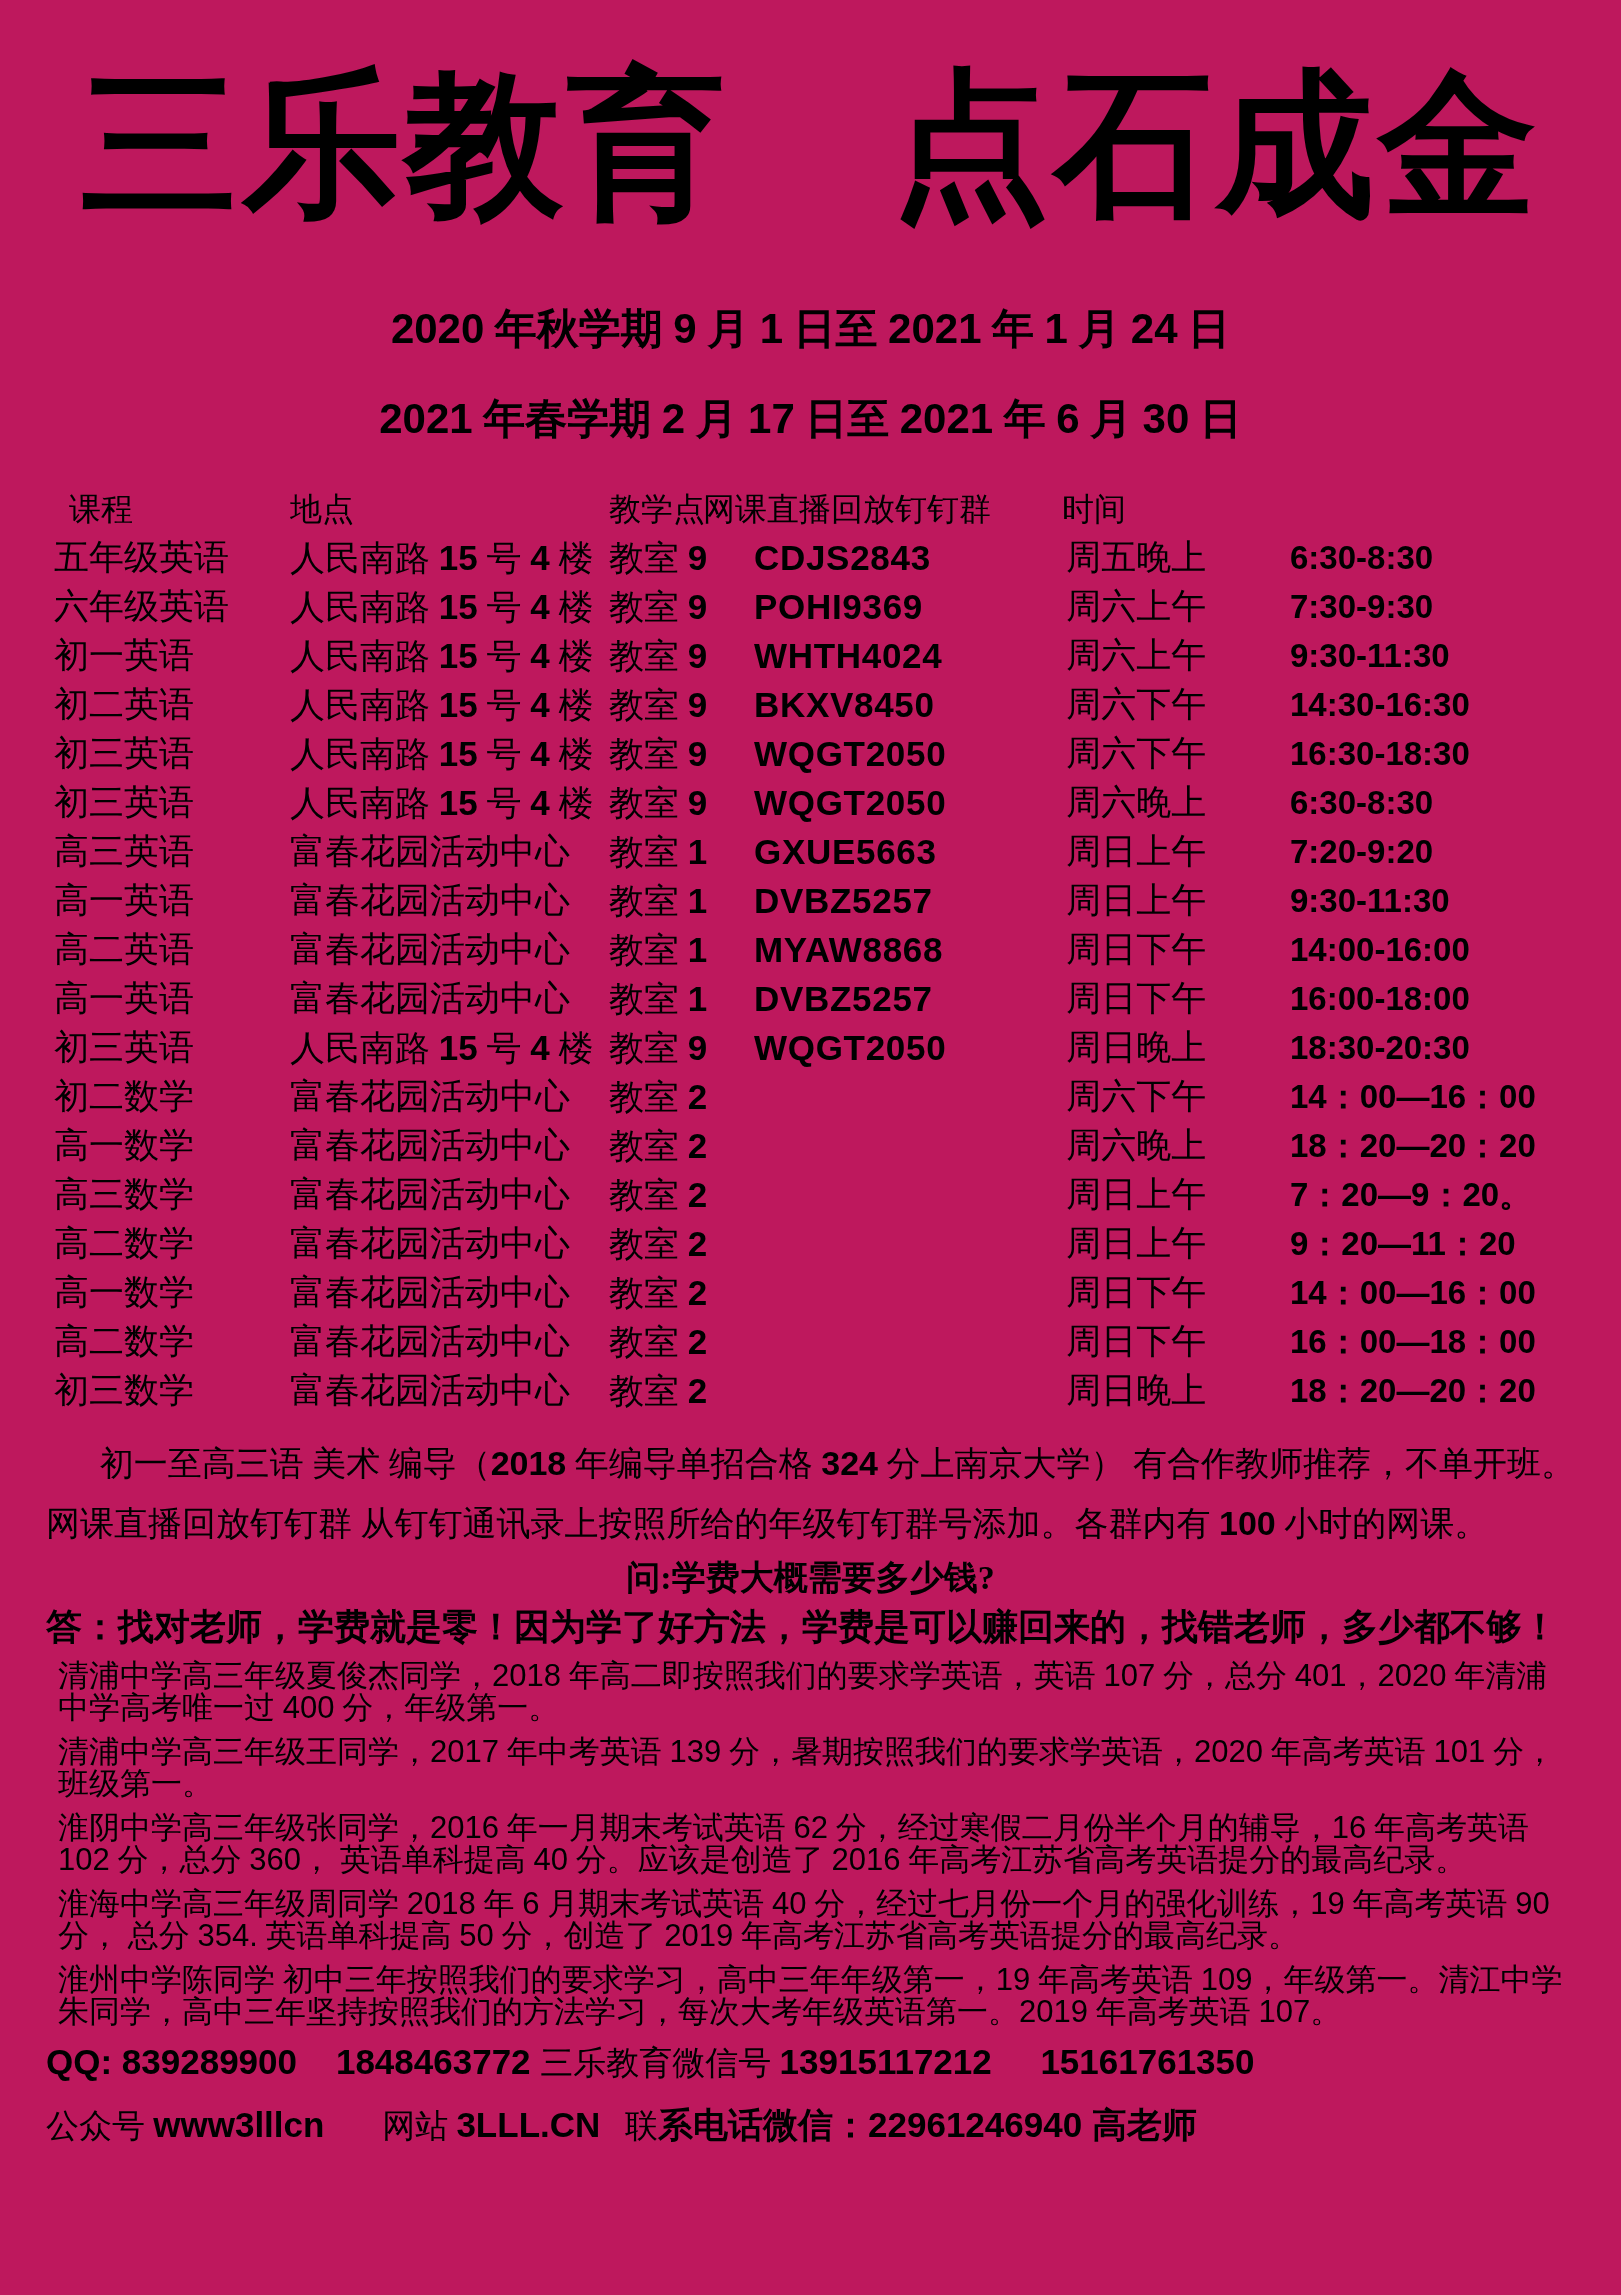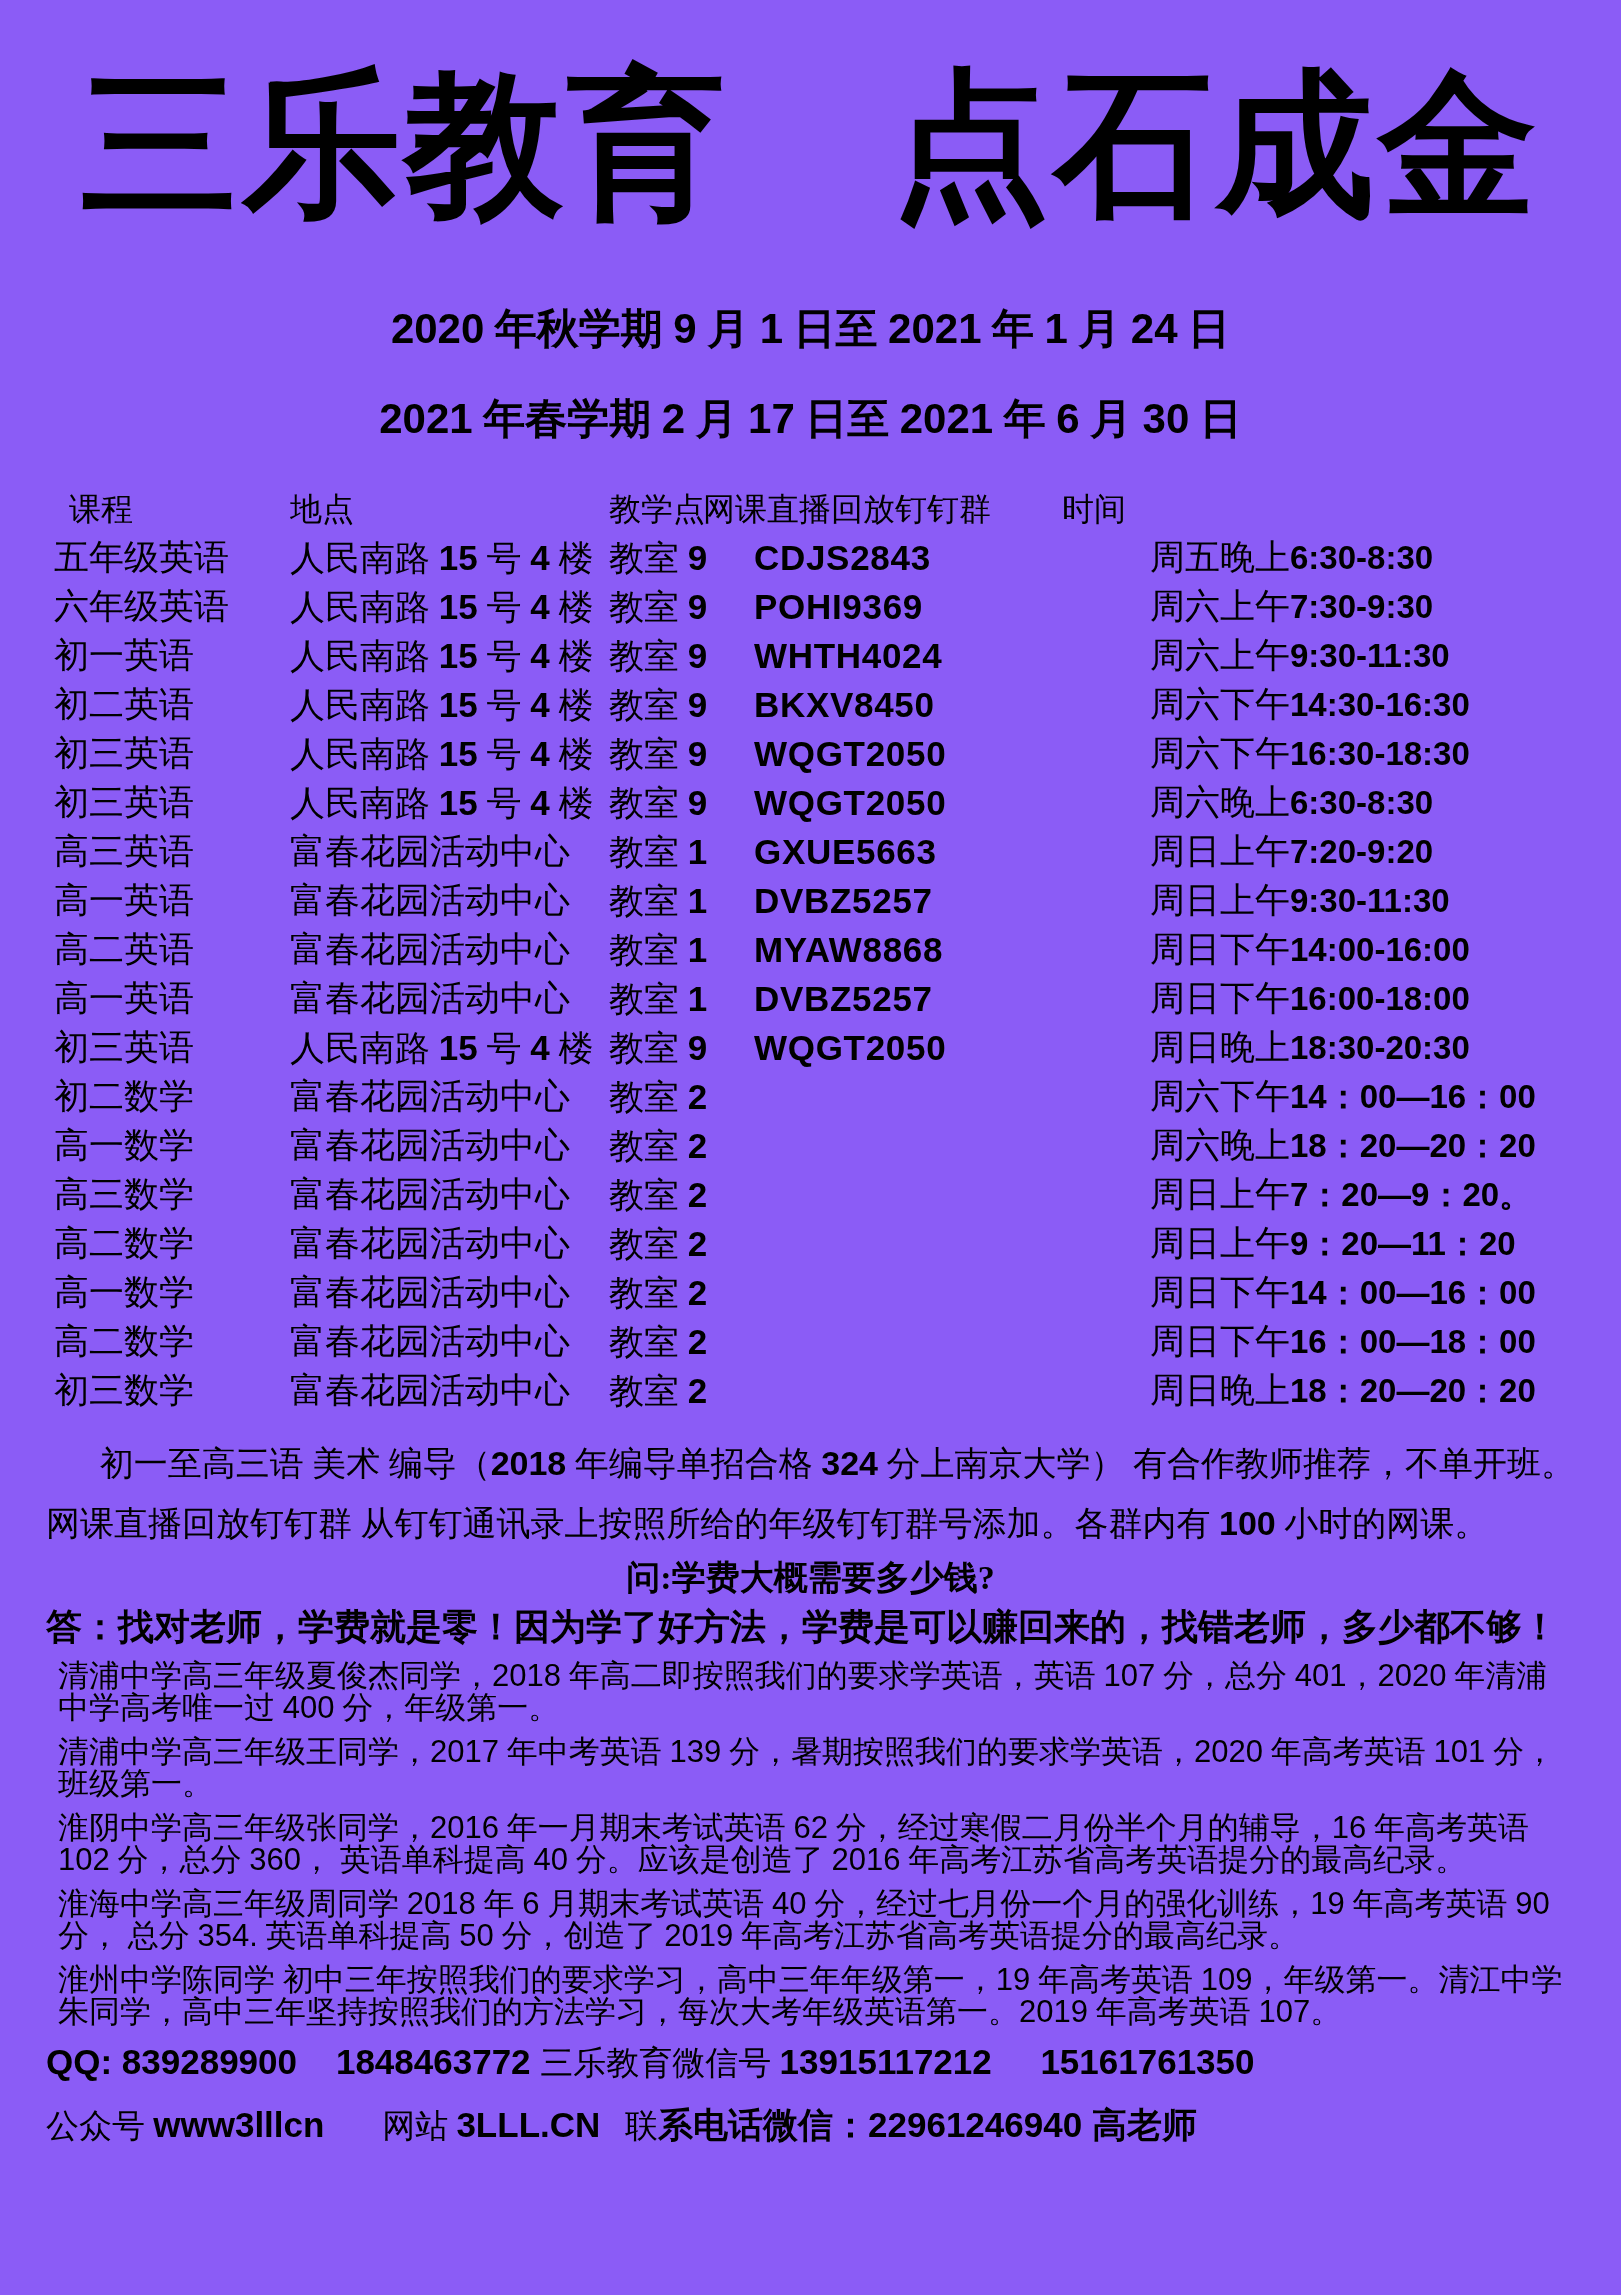--- a/index.html
+++ b/index.html
@@ -1,17 +1,17 @@
 <!DOCTYPE html>
 <html style="font-size:11.6px"><head>
 <meta charset="utf-8">
 <style>
   html,body{margin:0;padding:0;background:#ffffff;color:#000;}
   body{font-family:"Liberation Serif","DejaVu Serif",serif;}
-  .page{position:relative;width:1621px;height:2295px;background:#8b5cf6;overflow:hidden;}
+  .page{position:relative;width:1621px;height:2295px;background:#be185d;overflow:hidden;}
 
   
   .title{margin:30px 0 0;text-align:center;font-size:158px;line-height:232px;
          font-weight:700;letter-spacing:4.3px;white-space:nowrap;}
 
   
   .dates{margin-top:43px;}
   .dates p{margin:0 0 42px;text-align:center;font-size:42px;line-height:48px;font-weight:700;}
 
   
@@ -23,21 +23,21 @@
   .trow{display:grid;grid-template-columns:290px 319px 145px 308px 228px 1fr;
         align-items:center;height:49px;font-size:35px;line-height:43px;}
   .thead{height:48px;font-size:32px;}
   .c{white-space:nowrap;}
   .c1{padding-left:54px;}
   .thead .c1{padding-left:69px;}
   .thead .c4{margin-left:-51px;}
   .code{font-family:"Liberation Sans","DejaVu Sans",sans-serif;font-weight:700;
         font-size:35px;letter-spacing:0.7px;}
   .time{font-family:"Liberation Sans","DejaVu Sans",sans-serif;font-weight:700;font-size:33px;}
-  .day{padding-left:4.3px;text-align:right;}
+  .day{padding-left:4.3px;}
 
   
   .center{text-align:center;}
   .g{margin:22px 0 0;font-size:34px;line-height:39px;}
   .art{margin:27.5px 46px 0;font-size:34px;line-height:41px;white-space:nowrap;text-align:right;}
   .ding{margin:19px 46px 0;font-size:34px;line-height:41px;white-space:nowrap;}
   .q{margin:14.5px 0 0;font-size:34px;line-height:39px;font-weight:700;}
   .ans{margin:8.7px 46px 0;font-size:36px;line-height:42px;font-weight:700;white-space:nowrap;}
 
   

